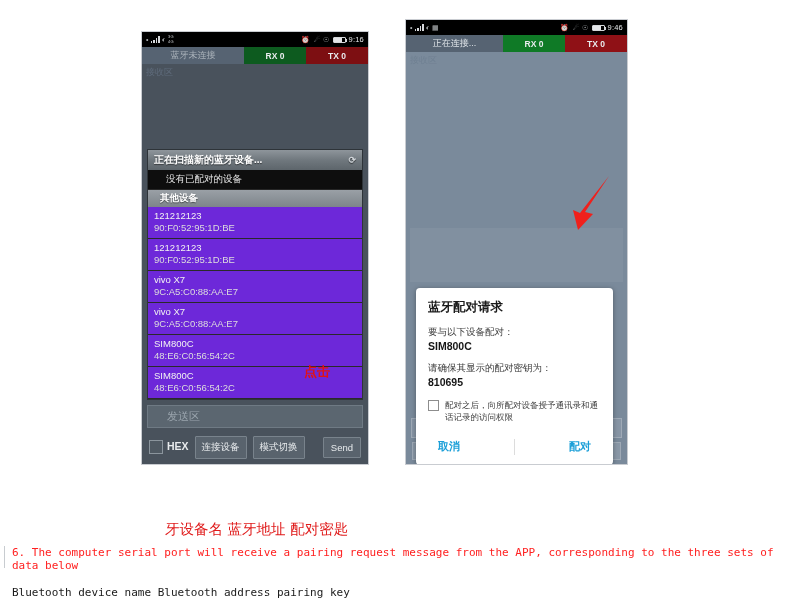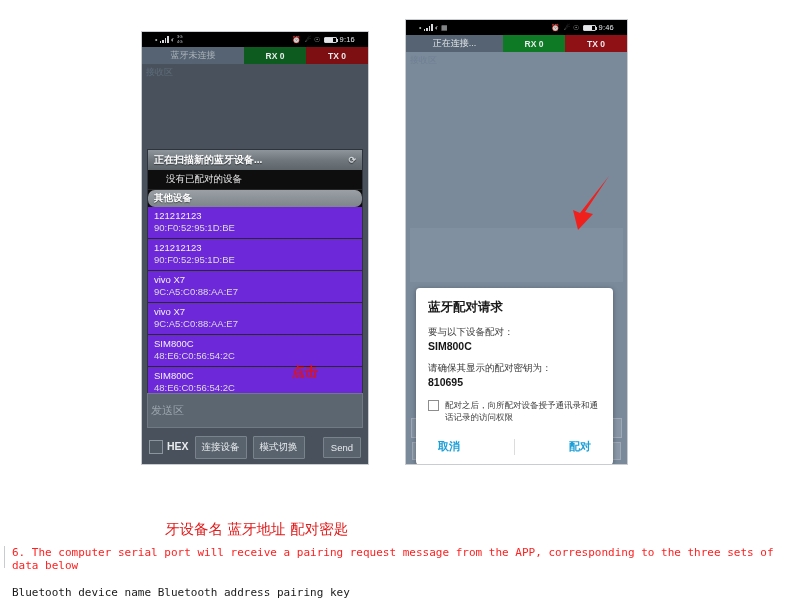--- a/index.html
+++ b/index.html
@@ -25,21 +25,21 @@
   }
   #phone-left  { left: 141px; top: 31px; width: 228px; height: 434px; }
   #phone-right { left: 405px; top: 19px; width: 223px; height: 446px; }
 
   
   .statusbar {
     height: 15px;
     background: #000000;
     display: flex;
     align-items: center;
-    padding: 0 13px;
+    padding: 0 4px;
     color: #cfd3d6;
     font-size: 7px;
     letter-spacing: 0.2px;
   }
   .sb-left, .sb-right { display: flex; align-items: center; gap: 2px; }
   .sb-right { margin-left: auto; gap: 3px; }
   .sb-icon { display: inline-block; opacity: .85; font-size: 7px; line-height: 1; }
   .sig-bars { display: inline-flex; align-items: flex-end; gap: 1px; height: 7px; }
   .sig-bars i { display: block; width: 1.5px; background: #d8dadd; }
   .sig-bars i:nth-child(1){height:2px}
@@ -94,60 +94,59 @@
   .scanrow {
     background: linear-gradient(180deg,#8e959b 0%, #70787e 50%, #5d656b 100%);
     color: #ffffff; font-size: 10px; font-weight: bold;
     padding: 3px 6px; display: flex; align-items: center;
     text-shadow: 0 1px 1px rgba(0,0,0,.55);
   }
   .scanrow .sp { margin-left: auto; color: #cfd4d8; font-size: 9px; }
   .grouphdr {
     background: linear-gradient(180deg,#9aa0a6 0%, #7d848a 100%);
     color: #ffffff; font-size: 9.5px; font-weight: bold;
-    padding: 2px 6px;
+    padding: 2px 12px;
     text-shadow: 0 1px 1px rgba(0,0,0,.5);
-    border-radius: 7px;
   }
   .plainrow {
     background: #0e0e0e; color: #e9e9e9; font-size: 9.5px;
     padding: 3px 18px; border-bottom: 1px solid #262626;
   }
   .devrow {
     background: #6d28d9; padding: 3px 6px 4px 6px;
     border-bottom: 1px solid #2a2a2a;
   }
   .devrow .dn { color: #f2f2f2; font-size: 9.5px; line-height: 12px; }
   .devrow .da { color: #dddddd; font-size: 9.5px; line-height: 12px; }
 
   
   .sendbox {
     position: absolute; left: 5px; right: 5px; bottom: 36px;
-    height: 35px; background: #5b6670; border: 1px solid #6f7a84;
+    height: 23px; background: #5b6670; border: 1px solid #6f7a84;
     color: #9aa4ad; font-size: 11px; display: flex; align-items: center;
-    padding: 0 3px;
+    padding: 0 19px;
   }
   .btnbar {
     position: absolute; left: 0; right: 0; bottom: 0; height: 34px;
     display: flex; align-items: center; gap: 6px; padding: 0 7px;
   }
   .chkwrap { display: flex; align-items: flex-start; gap: 4px; }
   .chkbox {
     width: 14px; height: 14px; background: #4f5962;
     border: 1px solid #8b959d;
   }
   .chklabel { color: #e8ebed; font-size: 10.5px; font-weight: bold; }
   .btn {
     background: #59636d; border: 1px solid #79838c;
     color: #e9ecee; font-size: 9.5px; padding: 4px 6px;
     border-radius: 1px; white-space: nowrap;
   }
   .btn.send { margin-left: auto; padding: 4px 7px; }
   .click-label {
-    position: absolute; left: 292px; top: 363px;
+    position: absolute; left: 304px; top: 363px;
     color: #e31212; font-size: 13px; font-weight: bold;
     font-family: "DejaVu Sans", sans-serif;
   }
 
   
   .dialog {
     position: absolute; left: 10px; right: 14px; top: 236px;
     background: #ffffff; border-radius: 4px;
     padding: 11px 12px 6px 12px;
     box-shadow: 0 1px 5px rgba(0,0,0,.35);

